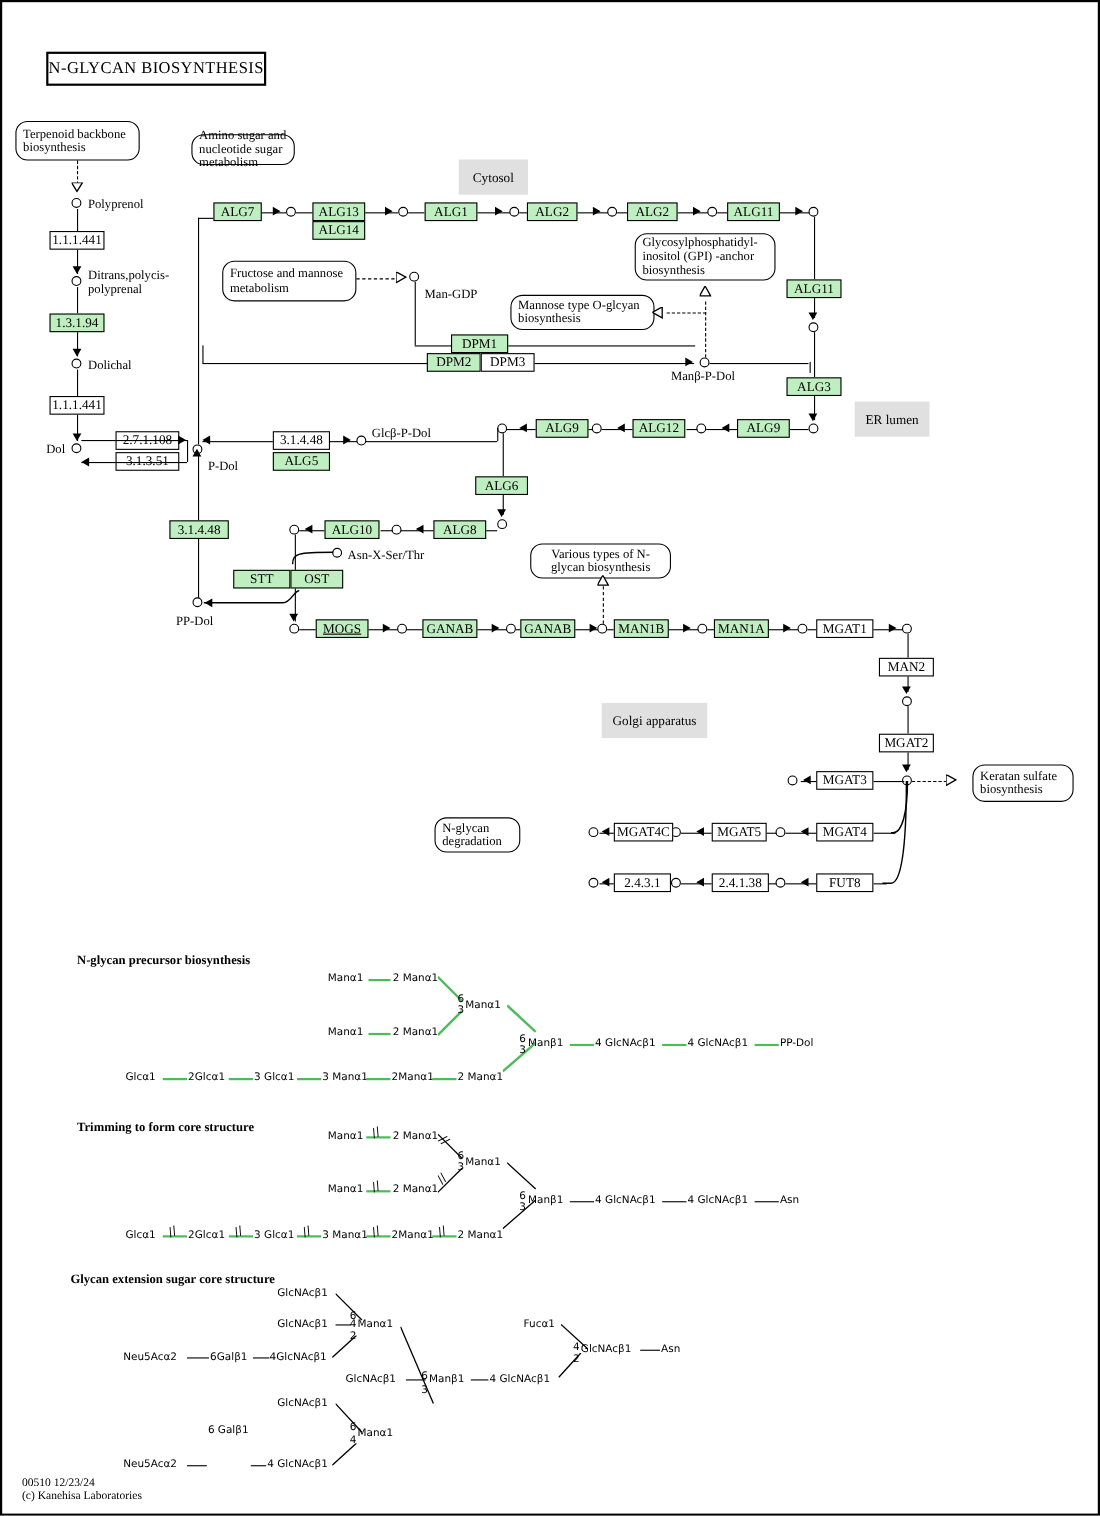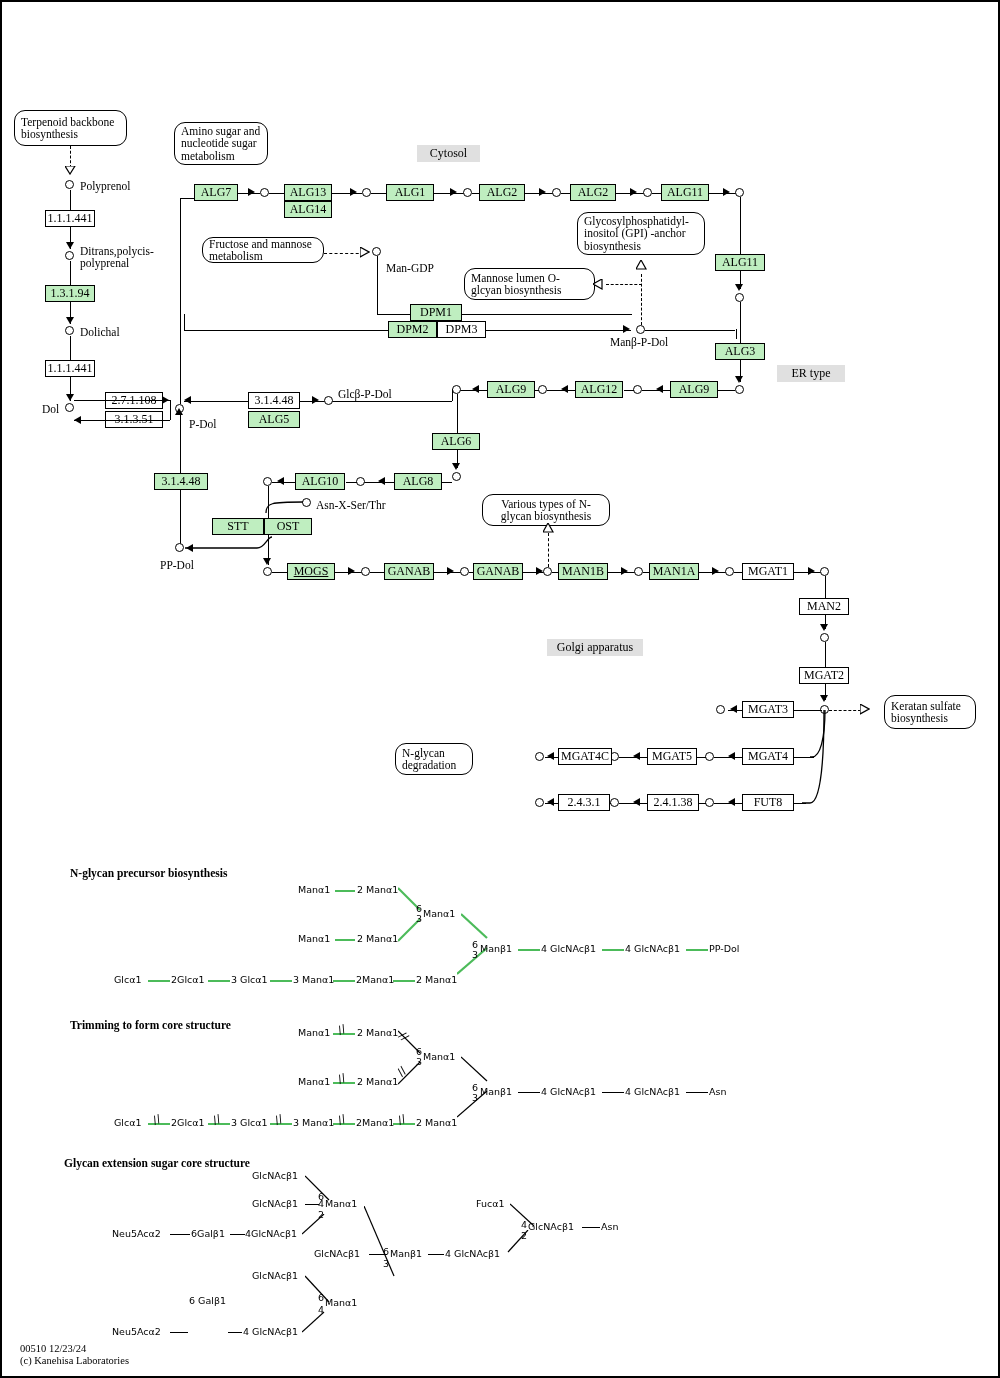--- a/index.html
+++ b/index.html
@@ -15,21 +15,21 @@
   .maplink{border:1px solid #000;border-radius:11px;background:#fff;font-size:11.5px;line-height:12.5px;
            padding:4px 6px;box-sizing:border-box;color:#000;display:flex;align-items:center;}
 
   
   .gbox{border:1px solid #000;box-sizing:border-box;font-size:12px;display:flex;align-items:center;
         justify-content:center;background:#fff;color:#000;height:17px;}
   .green{background:#bfeec0;}
   .white{background:#ffffff;}
 
   
-  .comp{background:#e0e0e0;color:#000;font-size:12px;display:flex;align-items:center;justify-content:center;height:17px;}
+  .comp{background:#e0e0e0;color:#000;font-size:12px;display:flex;align-items:center;justify-content:center;height:32px;}
 
   
   .node{width:9px;height:9px;border:1.3px solid #000;border-radius:50%;background:#fff;box-sizing:border-box;}
 
   
   .hl{height:0;border-top:1.3px solid #000;}
   .vl{width:0;border-left:1.3px solid #000;}
   .dash-h{height:0;border-top:1.3px dashed #000;}
   .dash-v{width:0;border-left:1.3px dashed #000;}
 
@@ -53,45 +53,48 @@
   .ek{height:0;border-top:1.2px solid #000;}          
   .cut{font-family:"DejaVu Sans",sans-serif;font-size:11px;color:#000;}
 
   #footer{left:18px;top:1341px;font-size:10.5px;line-height:12px;color:#000;}
 </style>
 </head>
 <body>
 
 <div id="page">
 
+  <div class="abs" id="title-box">
+    <span>N-GLYCAN  BIOSYNTHESIS</span>
+  </div>
 
   <div class="abs comp" style="left:415px;top:143px;width:63px;">
       <span>Cytosol</span>
     </div>
   <div class="abs comp" style="left:775px;top:363px;width:68px;">
-      <span>ER type</span>
+      <span>ER lumen</span>
     </div>
   <div class="abs comp" style="left:545px;top:637px;width:96px;">
       <span>Golgi apparatus</span>
     </div>
 
   <div class="abs maplink" style="left:12px;top:108px;width:113px;height:36px;">
       <span>Terpenoid backbone biosynthesis</span>
     </div>
-  <div class="abs maplink" style="left:172px;top:120px;width:94px;height:43px;">
+  <div class="abs maplink" style="left:172px;top:120px;width:94px;height:28px;">
       <span>Amino sugar and nucleotide sugar metabolism</span>
     </div>
-  <div class="abs maplink" style="left:200px;top:235px;width:122px;height:26px;">
+  <div class="abs maplink" style="left:200px;top:235px;width:122px;height:37px;">
       <span>Fructose and mannose metabolism</span>
     </div>
   <div class="abs maplink" style="left:575px;top:210px;width:128px;height:43px;">
       <span>Glycosylphosphatidyl-inositol (GPI) -anchor biosynthesis</span>
     </div>
   <div class="abs maplink" style="left:462px;top:266px;width:131px;height:32px;">
-      <span>Mannose lumen O-glcyan biosynthesis</span>
+      <span>Mannose type O-glcyan biosynthesis</span>
     </div>
   <div class="abs maplink" style="left:480px;top:492px;width:128px;height:32px;text-align:center;">
       <span>Various types of N-glycan biosynthesis</span>
     </div>
   <div class="abs maplink" style="left:393px;top:741px;width:78px;height:32px;">
       <span>N-glycan degradation</span>
     </div>
   <div class="abs maplink" style="left:882px;top:693px;width:92px;height:34px;">
       <span>Keratan sulfate biosynthesis</span>
     </div>

